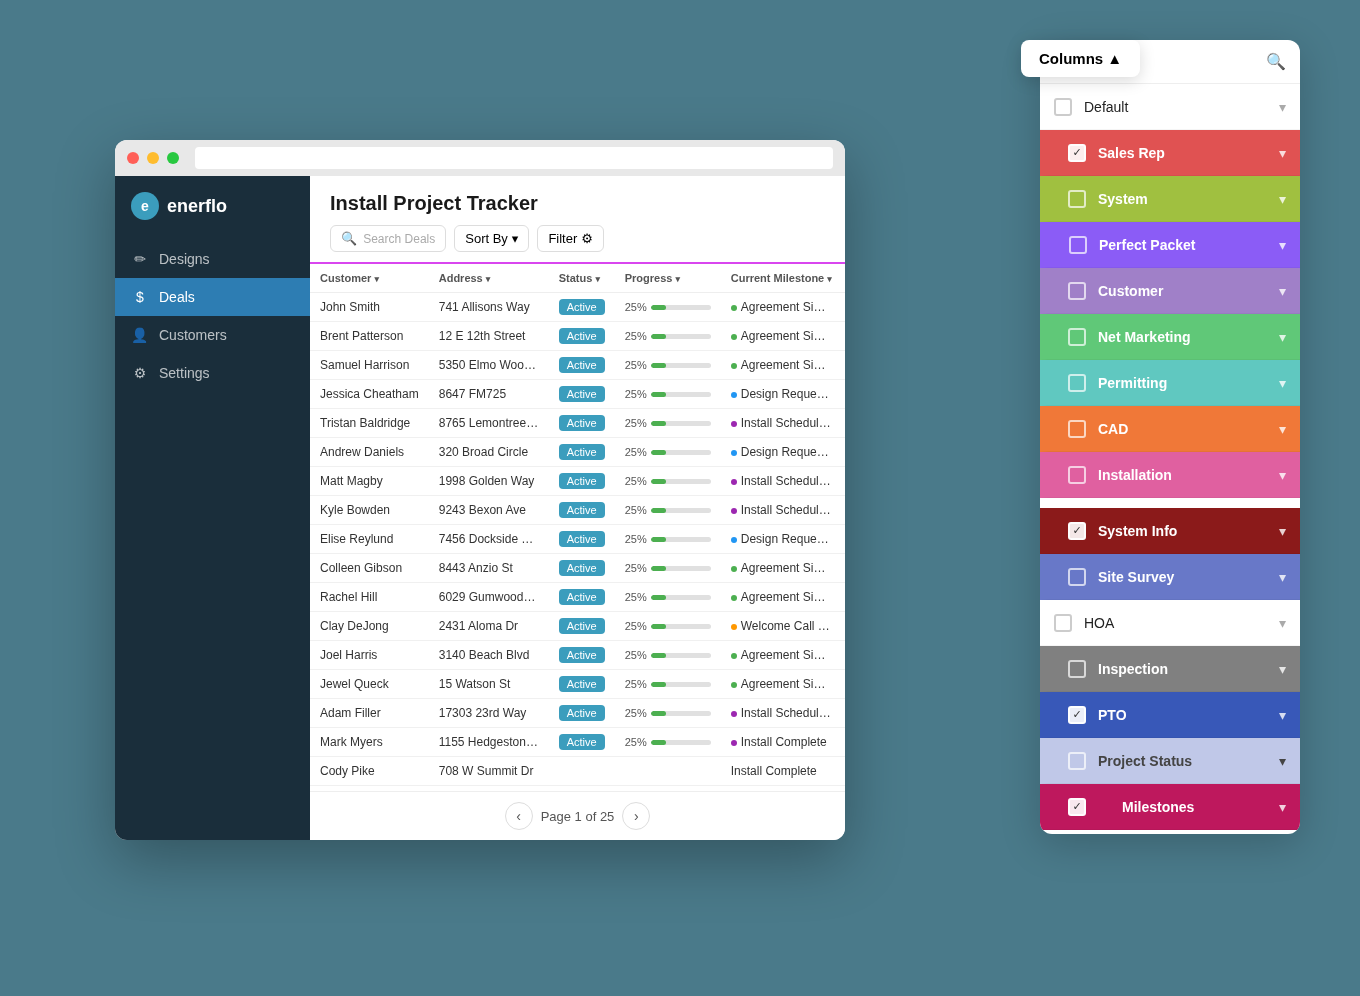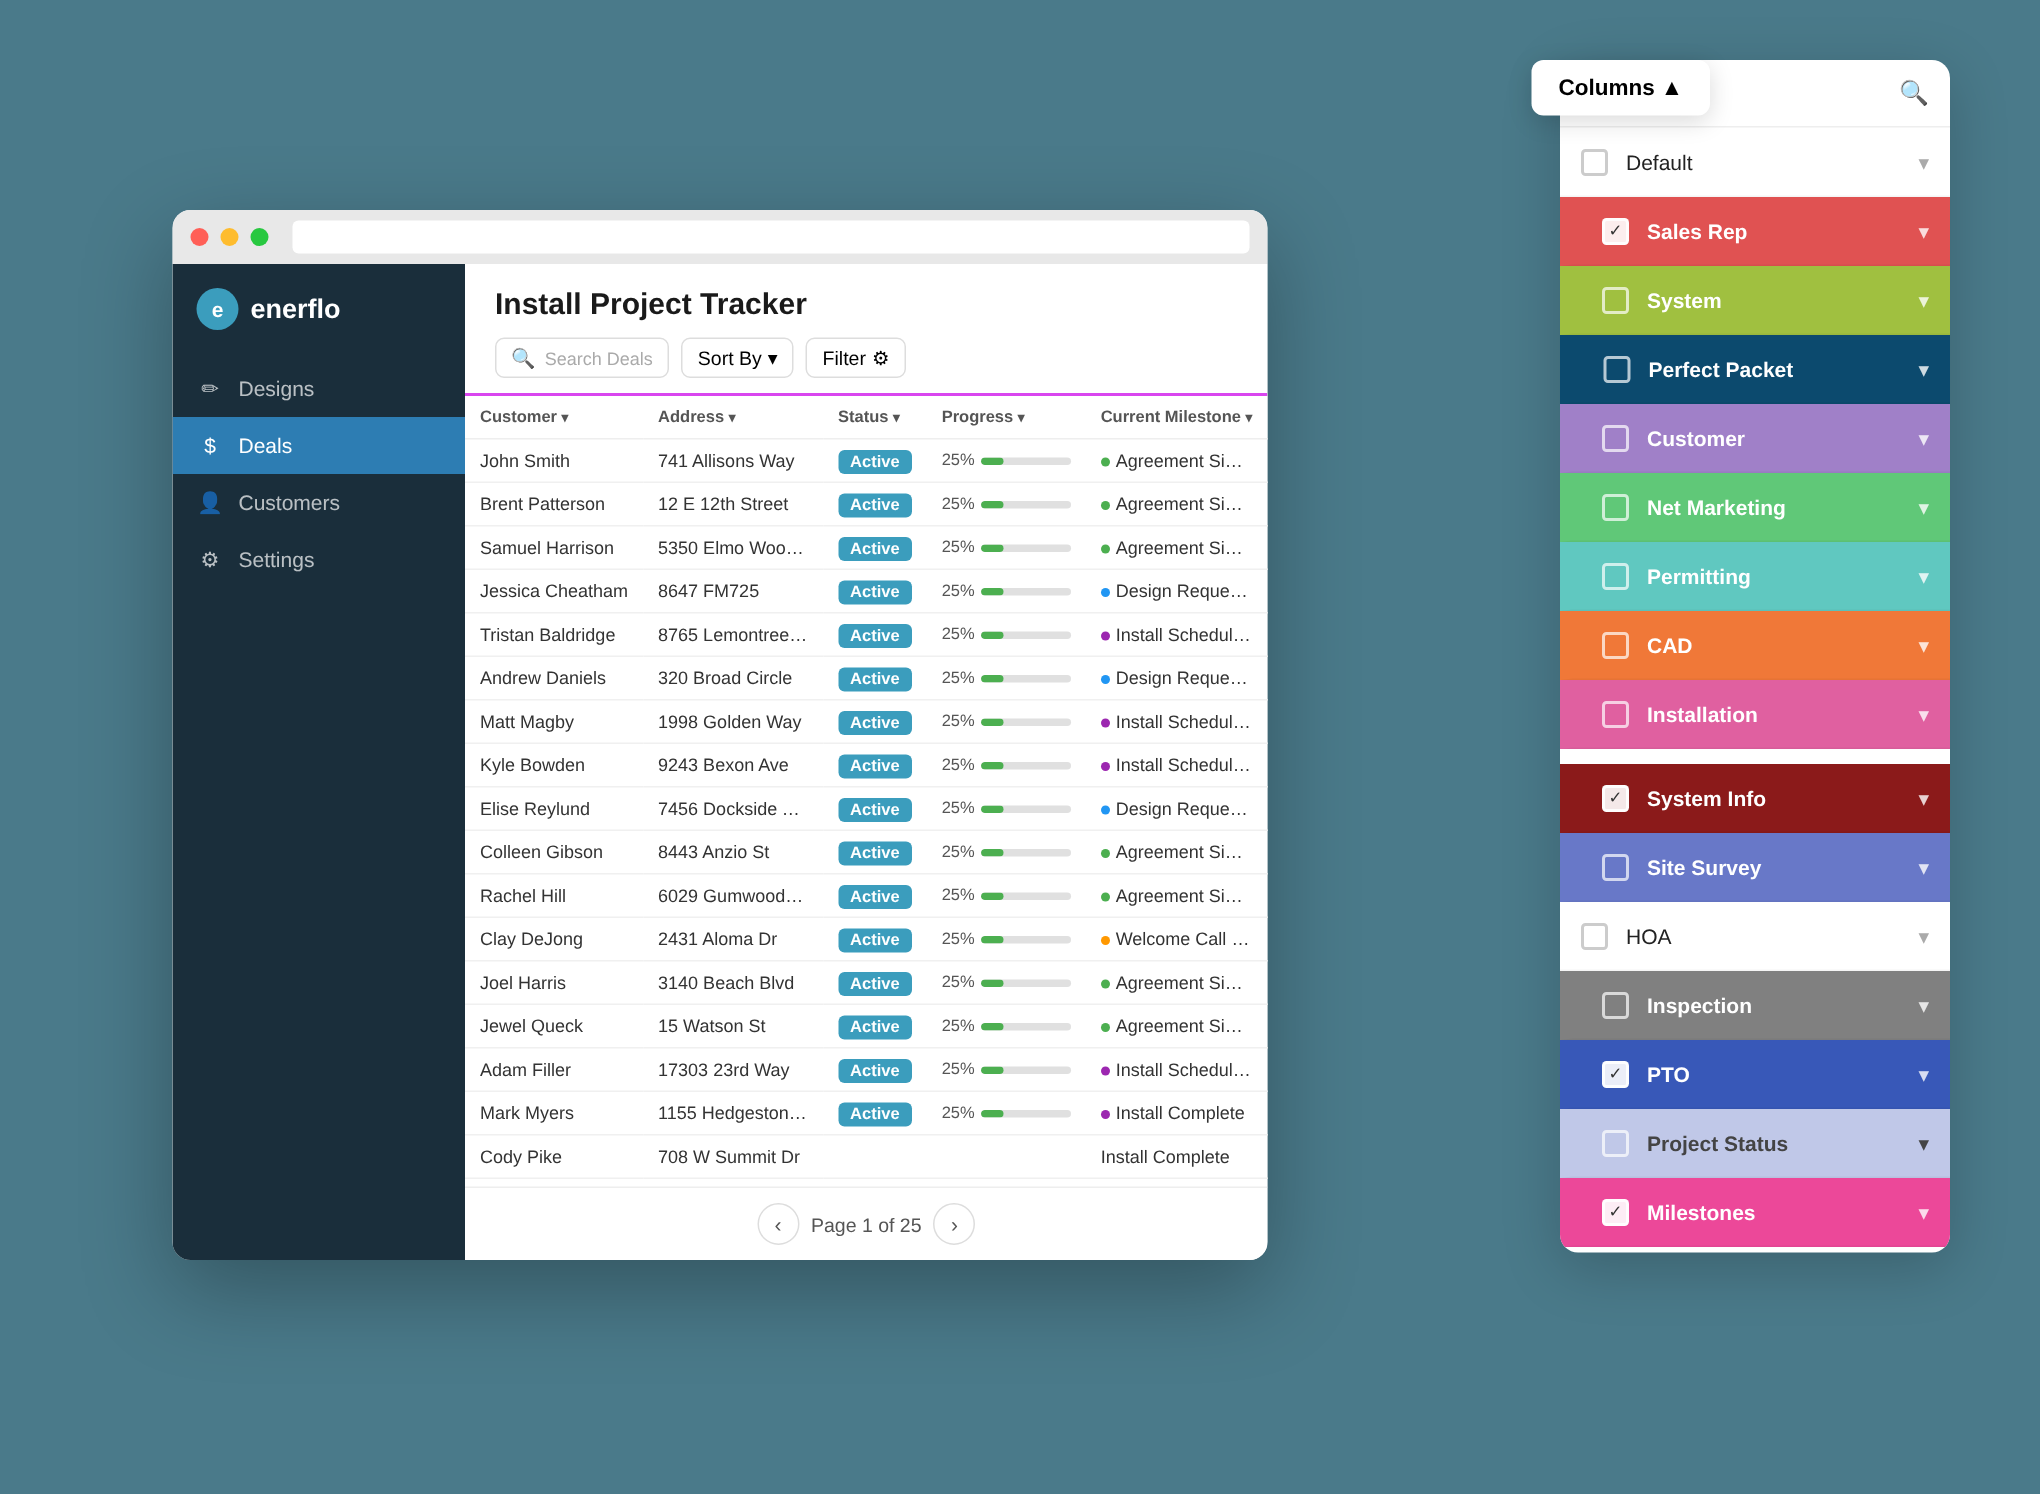--- a/index.html
+++ b/index.html
@@ -169,21 +169,21 @@
       overflow: hidden;
       max-width: 120px;
       text-overflow: ellipsis;
     }
     .status-badge {
       background: #3b9dbd;
       color: white;
       padding: 2px 8px;
       border-radius: 4px;
       font-size: 11px;
-      font-weight: 700;
+      font-weight: 400;
     }
     .progress-bar-container {
       display: flex;
       align-items: center;
       gap: 4px;
     }
     .progress-label { font-size: 11px; color: #555; }
     .progress-bar {
       width: 60px;
       height: 5px;
@@ -780,21 +780,21 @@
       <div class="column-item-colored" style="background-color: rgb(224, 82, 82);">
       <div class="column-checkbox checked"></div>
       <span class="column-label" style="color:white">Sales Rep</span>
       <span style="color:rgba(255,255,255,0.8);font-size:14px;">▾</span>
     </div>
       <div class="column-item-colored" style="background-color: rgb(160, 192, 64);">
       <div class="column-checkbox"></div>
       <span class="column-label" style="color:white">System</span>
       <span style="color:rgba(255,255,255,0.8);font-size:14px;">▾</span>
     </div>
-      <div class="column-item-colored" style="background-color: #0c4a6e; padding-left: 21px;">
+      <div class="column-item-colored" style="background-color: #8b5cf6; padding-left: 21px;">
       <div class="column-checkbox"></div>
       <span class="column-label" style="color:white">Perfect Packet</span>
       <span style="color:rgba(255,255,255,0.8);font-size:14px;">▾</span>
     </div>
       <div class="column-item-colored" style="background-color: rgb(160, 128, 200);">
       <div class="column-checkbox"></div>
       <span class="column-label" style="color:white">Customer</span>
       <span style="color:rgba(255,255,255,0.8);font-size:14px;">▾</span>
     </div>
       <div class="column-item-colored" style="background-color: rgb(96, 200, 120);">
@@ -840,21 +840,21 @@
       <div class="column-item-colored" style="background-color: rgb(56, 88, 184);">
       <div class="column-checkbox checked"></div>
       <span class="column-label" style="color:white">PTO</span>
       <span style="color:rgba(255,255,255,0.8);font-size:14px;">▾</span>
     </div>
       <div class="column-item-colored" style="background-color: rgb(192, 200, 232); color: rgb(68, 68, 68);">
       <div class="column-checkbox"></div>
       <span class="column-label" style="color:#444">Project Status</span>
       <span style="color:#444;font-size:14px;">▾</span>
     </div>
-      <div class="column-item-colored" style="background-color: #ec4899;">
+      <div class="column-item-colored" style="background-color: #be185d; gap: 24px;">
       <div class="column-checkbox checked"></div>
       <span class="column-label" style="color:white">Milestones</span>
       <span style="color:rgba(255,255,255,0.8);font-size:14px;">▾</span>
     </div>
       <div class="column-item">
       <div class="column-checkbox"></div>
 
     </div>
     </div>
 </div>

